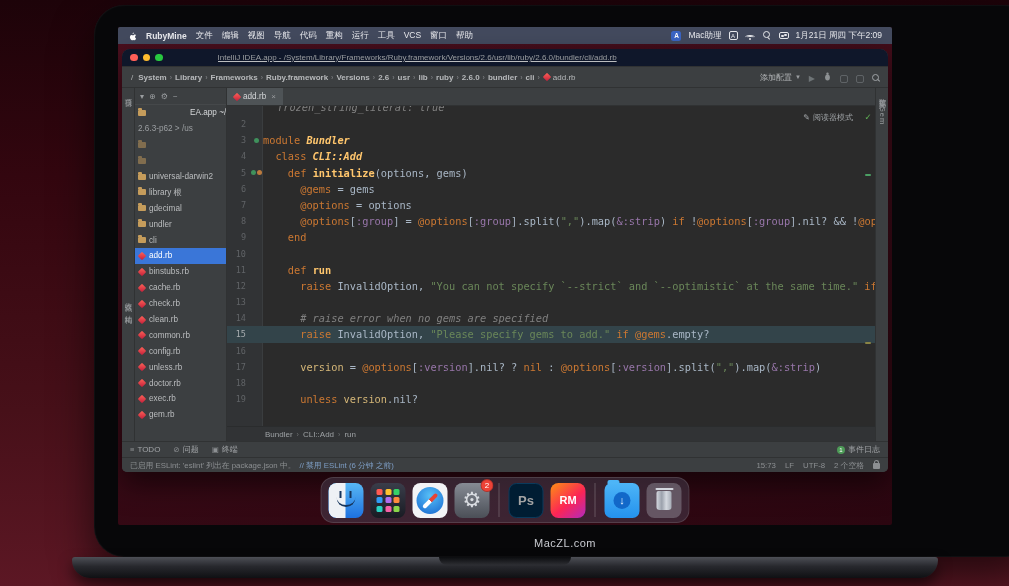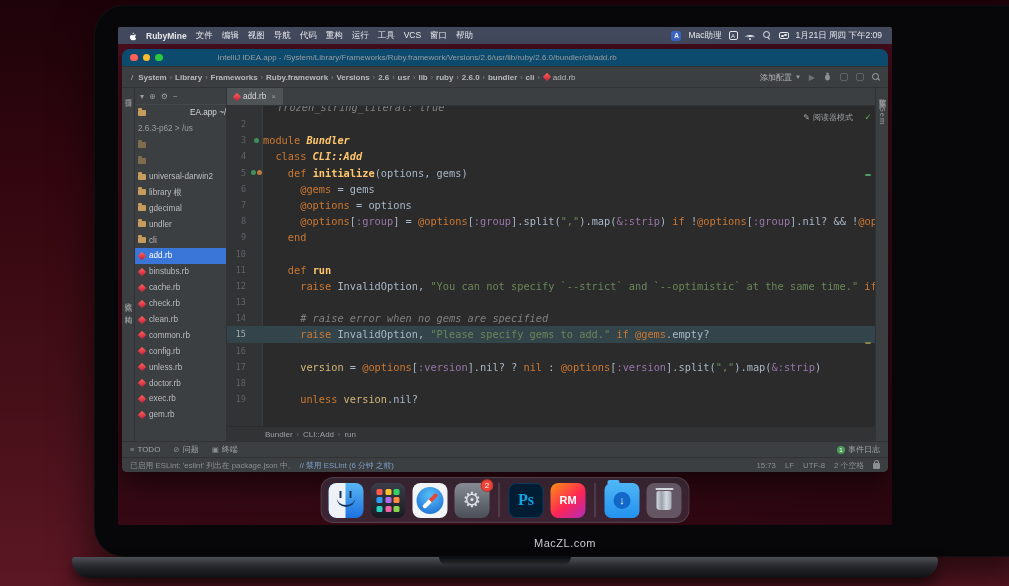--- a/index.html
+++ b/index.html
@@ -42,32 +42,32 @@
   .mi-search::after{content:"";position:absolute;left:5.6px;top:5.6px;width:3px;height:1.2px;background:#e9eaee;
     transform:rotate(45deg);transform-origin:0 0;}
   .mi-cc{width:10px;height:7px;border:1px solid #e9eaee;border-radius:2px;}
   .mi-cc::before{content:"";position:absolute;right:1px;top:1px;width:3px;height:1.6px;border-radius:1px;background:#e9eaee;}
   .mi-cc::after{content:"";position:absolute;left:1px;bottom:1px;width:3px;height:1.6px;border-radius:1px;background:#e9eaee;}
   .mb-date{white-space:nowrap;}
   
   .desktop{position:relative;flex:1;min-height:0;}
   .ide{position:absolute;left:4px;right:4px;top:5px;height:423px;background:#3c3f41;border-radius:8px 8px 5px 5px;
     box-shadow:0 12px 28px rgba(0,0,0,.55);display:flex;flex-direction:column;overflow:hidden;color:#bbbdbf;}
-  .titlebar{height:18px;flex:0 0 auto;background:#0c4a6e;border-bottom:1px solid #303233;display:flex;align-items:center;padding:0 8px;}
+  .titlebar{height:18px;flex:0 0 auto;background:#0f172a;border-bottom:1px solid #303233;display:flex;align-items:center;padding:0 8px;text-decoration:underline;}
   .tl{width:7.5px;height:7.5px;border-radius:50%;margin-right:5px;flex:0 0 auto;}
   .tl.r{background:#ff5f57;}.tl.y{background:#febc2e;}.tl.g{background:#28c840;}
   .win-title{margin-left:50px;color:#9b9ea1;font-size:8px;white-space:nowrap;overflow:hidden;}
   .navbar{height:21px;flex:0 0 auto;display:flex;align-items:center;padding:0 7px;gap:1px;
     border-bottom:1px solid #303233;font-size:8px;color:#b7b9bb;}
   .crumb{padding:0 2px;white-space:nowrap;}
   .csep{color:#75777a;font-size:7px;padding:0 1px;}
   .file-crumb{display:flex;align-items:center;gap:3px;padding:0 2px;}
   .ruby-ico{width:6px;height:6px;background:linear-gradient(135deg,#ff6257,#c21e3a);transform:rotate(45deg);
     border-radius:1px;display:inline-block;flex:0 0 auto;}
-  .nav-right{margin-left:auto;display:flex;align-items:center;gap:8px;}
+  .nav-right{margin-left:auto;display:flex;align-items:flex-end;gap:8px;}
   .runcfg{display:flex;align-items:center;gap:3px;}
   .caret{font-size:6px;color:#9a9da0;}
   .play{color:#6e7476;font-size:8px;}
   .dim-ico{width:8px;height:8px;border:1px solid #6e7476;border-radius:2px;opacity:.7;display:inline-block;}
   .sglass{width:9px;height:9px;position:relative;display:inline-block;}
   .sglass::before{content:"";position:absolute;left:0;top:0;width:5px;height:5px;border:1.2px solid #9fa3a6;border-radius:50%;}
   .sglass::after{content:"";position:absolute;left:5.6px;top:5.6px;width:3.2px;height:1.2px;background:#9fa3a6;
     transform:rotate(45deg);transform-origin:0 0;}
   
   .main{flex:1;display:flex;min-height:0;}
@@ -161,21 +161,21 @@
   .dicon.safari{background:#f3f4f6;}
   .sdial{width:27px;height:27px;border-radius:50%;background:radial-gradient(circle at 50% 32%,#57c0f7,#1666cf);display:block;}
   .sneedle{position:absolute;width:19px;height:3.5px;left:8px;top:16px;transform:rotate(-45deg);
     background:linear-gradient(90deg,#ffffff 0 50%,#e94434 50% 100%);border-radius:2px;display:block;}
   .dicon.settings{background:linear-gradient(180deg,#868b94,#4b4f57);color:#d9dce1;font-size:21px;}
   .badge{position:absolute;top:-4px;right:-4px;min-width:13px;height:13px;border-radius:7px;background:#ec4237;
     color:#fff;font-size:8px;display:flex;align-items:center;justify-content:center;padding:0 3px;
     border:1px solid rgba(0,0,0,.25);}
   .dicon.photoshop{background:#001d33;border:1px solid #0a3a5c;}
   .lab{font-weight:bold;font-family:"Liberation Sans","DejaVu Sans",sans-serif;}
-  .ps-lab{color:#0ea5e9;font-size:16px;font-family:Liberation Serif, serif;}
+  .ps-lab{color:#a3a3a3;font-size:13px;}
   .dicon.rubymine{background:linear-gradient(140deg,#fd9014 0%,#fc2555 55%,#b12bbe 100%);}
   .rm-lab{color:#fff;font-size:11px;}
   .dicon.downloads{background:linear-gradient(180deg,#4db5f7,#2492ee);border-radius:7px;}
   .dicon.downloads::before{content:"";position:absolute;top:-2.5px;left:3px;width:12px;height:4px;
     background:#4db5f7;border-radius:2px 2px 0 0;}
   .dlc{width:17px;height:17px;border-radius:50%;background:#1268c9;color:#eaf4ff;font-size:11px;
     display:flex;align-items:center;justify-content:center;}
   .dicon.trash{background:rgba(200,205,215,.30);}
   .bin{width:15px;height:19px;background:linear-gradient(90deg,#d4d8df 0%,#9ba1ac 35%,#d4d8df 65%,#a6acb6 100%);
     border-radius:2px 2px 3px 3px;position:relative;display:block;}

